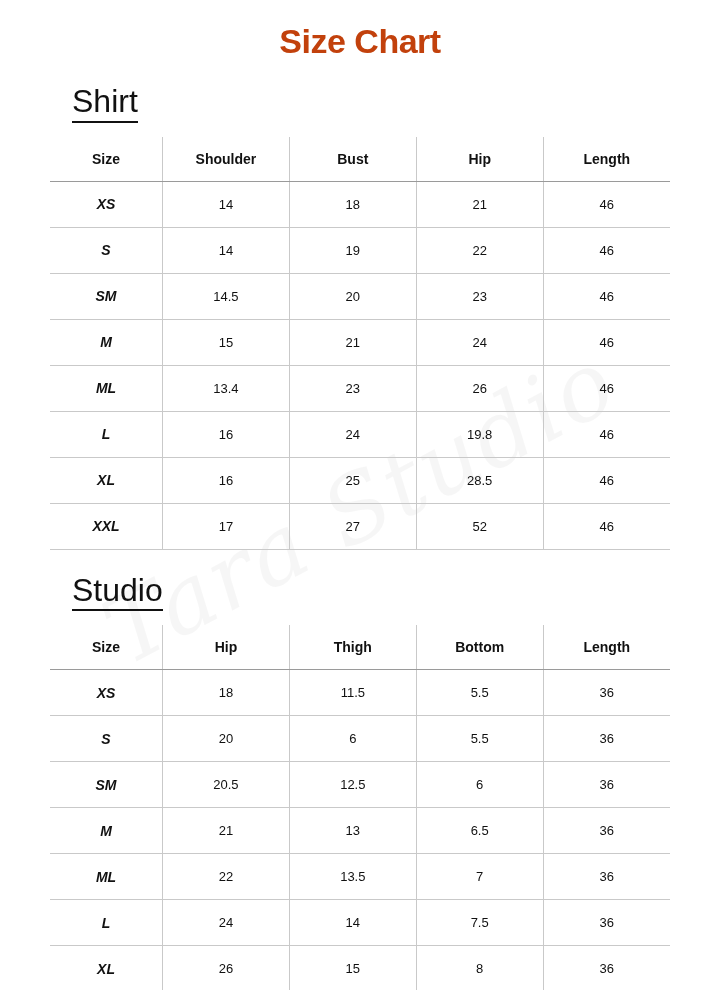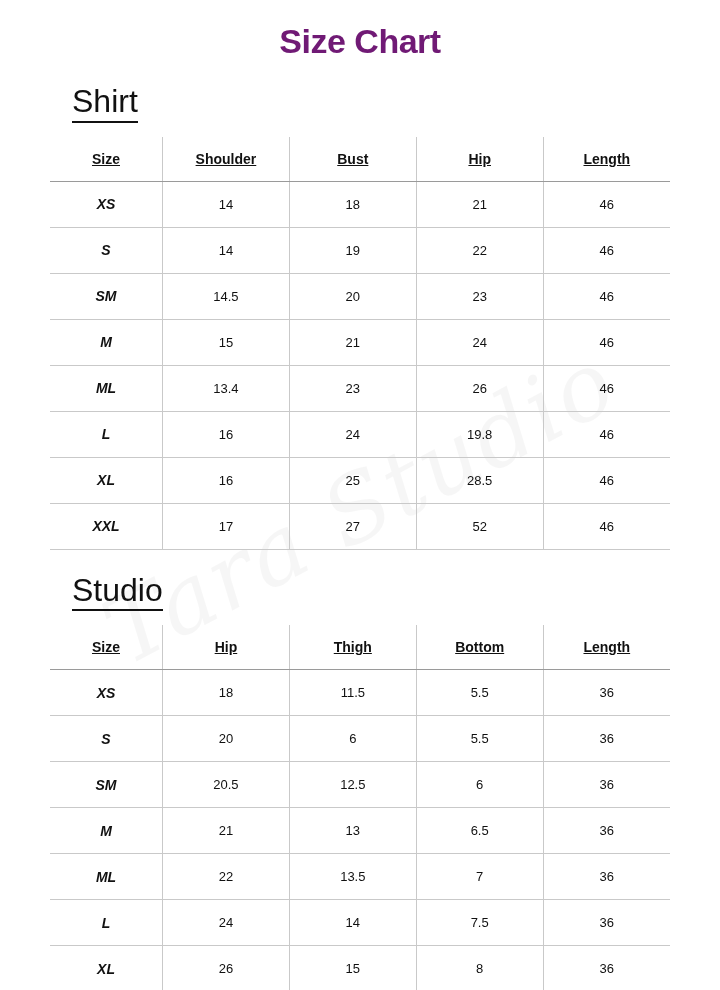--- a/index.html
+++ b/index.html
@@ -45,21 +45,21 @@
     z-index: 1;
   }
 
   .doc-title {
     text-align: center;
     font-size: 34px;
     font-weight: bold;
     letter-spacing: -0.5px;
     margin: 12px 0 0 0;
     padding-top: 10px;
-    color: #701a75;
+    color: #c2410c;
   }
 
   .section {
     margin-top: 6px;
   }
 
   .section-heading {
     font-size: 32px;
     font-weight: 400;
     margin: 18px 0 8px 72px;
@@ -88,21 +88,20 @@
   }
   table.size-table th:last-child,
   table.size-table td:last-child {
     border-right: none;
   }
   table.size-table thead th {
     font-weight: bold;
     font-size: 14px;
     border-bottom: 1px solid #9a9a9a;
     height: 44px;
-    text-decoration: underline;
   }
   table.size-table tbody tr:last-child td {
     border-bottom: 1px solid #c9c9c9;
   }
   table.size-table td.size-cell {
     font-weight: bold;
     font-size: 14px;
     font-style: italic;
   }
   table.size-table th.size-head {

